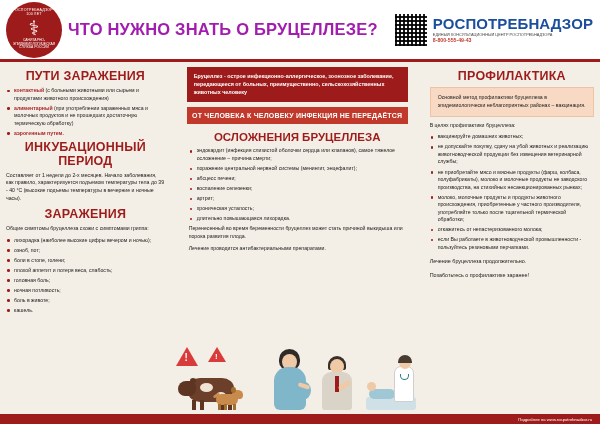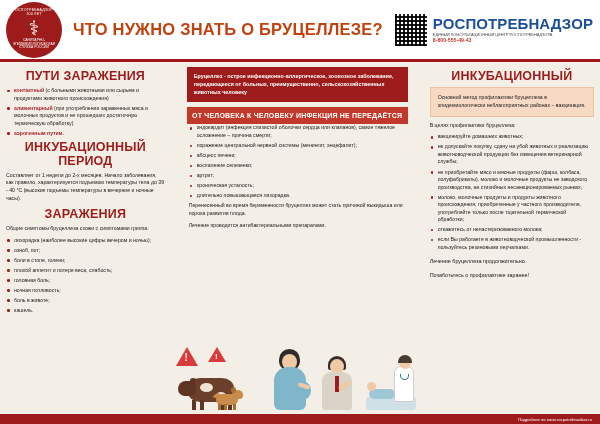--- a/index.html
+++ b/index.html
@@ -40,22 +40,22 @@
     font-size: 3.6px; letter-spacing: .2px; line-height: 1.1;
     width: 46px;
   }
   .emblem .e-glyph {
     font-size: 20px; line-height: 20px; margin: 1px 0;
   }
   .emblem .e-bot { font-size: 3.4px; width: 46px; line-height: 1.1; }
 
   .header-title {
     flex: 1 1 auto;
-    text-align: center;
-    color: #c2410c;
+    text-align: left;
+    color: #a21caf;
     font-weight: bold;
     font-size: 16.5px;
     letter-spacing: .2px;
     padding: 0 6px;
   }
   .header-right {
     flex: 0 0 auto;
     display: flex; align-items: center;
     gap: 5px;
     padding-right: 7px;
@@ -327,36 +327,37 @@
       </ul>
     </div>
 
     <div class="col-mid">
       <div class="red-box">
         <span class="white-strong">Бруцеллез - острое инфекционно-аллергическое, зоонозное заболевание,</span><span> передающееся от больных, преимущественно, сельскохозяйственных животных человеку</span>
       </div>
       <div class="red-banner">ОТ ЧЕЛОВЕКА К ЧЕЛОВЕКУ ИНФЕКЦИЯ НЕ ПЕРЕДАЁТСЯ</div>
 
       <div class="mid-body">
+        <div class="sub-title">ОСЛОЖНЕНИЯ БРУЦЕЛЛЕЗА</div>
         <ul class="dots">
           <li>эндокардит (инфекция слизистой оболочки сердца или клапанов), самое тяжелое осложнение – причина смерти;</li>
           <li>поражение центральной нервной системы (менингит, энцефалит);</li>
           <li>абсцесс печени;</li>
           <li>воспаление селезенки;</li>
           <li>артрит;</li>
           <li>хроническая усталость;</li>
           <li>длительно повышающаяся лихорадка.</li>
         </ul>
         <p class="para">Перенесенный во время беременности бруцеллез может стать причиной выкидыша или порока развития плода.</p>
         <p class="para">Лечение проводится антибактериальными препаратами.</p>
       </div>
     </div>
 
     <div class="col-right">
-      <div class="col-title">ИНКУБАЦИОННЫЙ</div>
+      <div class="col-title">ПРОФИЛАКТИКА</div>
       <div class="peach">
         <p class="para">Основной метод профилактики бруцеллеза в эпидемиологически неблагоприятных районах – вакцинация.</p>
       </div>
       <p class="para" style="margin-top:5px">В целях профилактики бруцеллеза:</p>
       <ul class="dots">
         <li>вакцинируйте домашних животных;</li>
         <li>не допускайте покупку, сдачу на убой животных и реализацию животноводческой продукции без извещения ветеринарной службы;</li>
         <li>не приобретайте мясо и мясные продукты (фарш, колбаса, полуфабрикаты), молоко и молочные продукты не заводского производства, на стихийных несанкционированных рынках;</li>
         <li>молоко, молочные продукты и продукты животного происхождения, приобретенные у частного производителя, употребляйте только после тщательной термической обработки;</li>
         <li>откажитесь от непастеризованного молока;</li>

